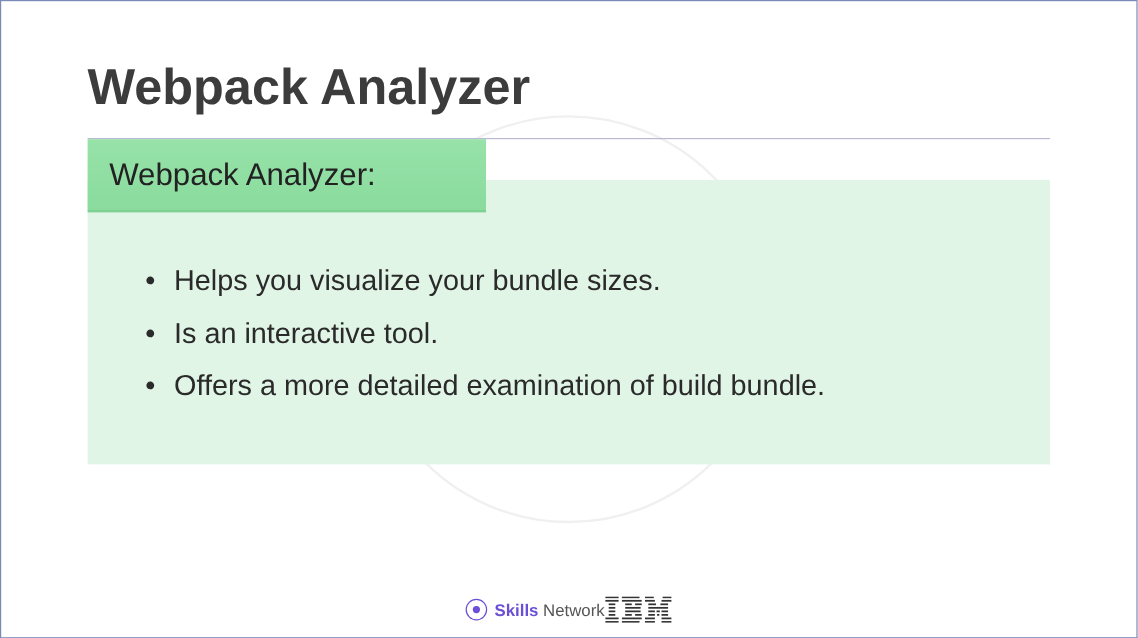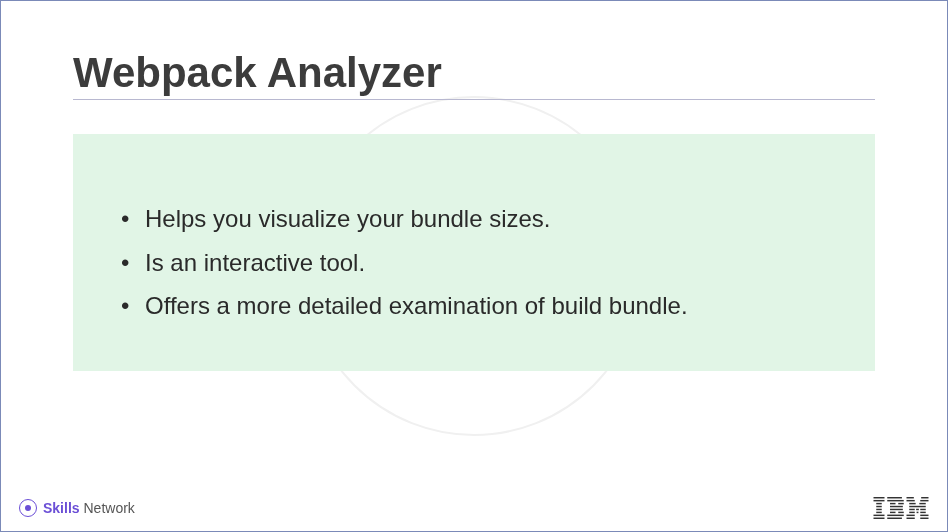--- a/index.html
+++ b/index.html
@@ -40,21 +40,21 @@
     }
     .content {
       position: relative;
       z-index: 1;
       padding: 48px 72px 0 72px;
     }
     .page-title {
       font-size: 42px;
       font-weight: 600;
       color: #3c3c3c;
-      padding-bottom: 2px;
+      padding-bottom: 18px;
       border-bottom: 1px solid #b8b8d0;
       margin-bottom: 28px;
     }
     .card-area {
       position: relative;
     }
     .card-body {
       background: #e1f5e6;
       padding: 68px 28px 38px 28px;
       margin-top: 34px;
@@ -87,21 +87,21 @@
       left: 20px;
       top: 0;
       font-size: 24px;
     }
     .footer {
       position: absolute;
       bottom: 12px;
       left: 18px;
       right: 18px;
       display: flex;
-      justify-content: space-between;
+      justify-content: center;
       align-items: center;
       z-index: 2;
     }
     .skills-network {
       display: flex;
       align-items: center;
       gap: 6px;
     }
     .sn-icon {
       width: 18px;
@@ -141,20 +141,21 @@
 </head>
 <body>
 
 <div class="watermark"></div>
 
 <div class="content">
   <h1 class="page-title">Webpack Analyzer</h1>
 
   <div class="card-area">
     <div class="card-body">
+      <div class="card-header">Webpack Analyzer:</div>
       <ul class="bullet-list">
         <li>Helps you visualize your bundle sizes.</li>
         <li>Is an interactive tool.</li>
         <li>Offers a more detailed examination of build bundle.</li>
       </ul>
     </div>
   </div>
 </div>
 
 <div class="footer">

